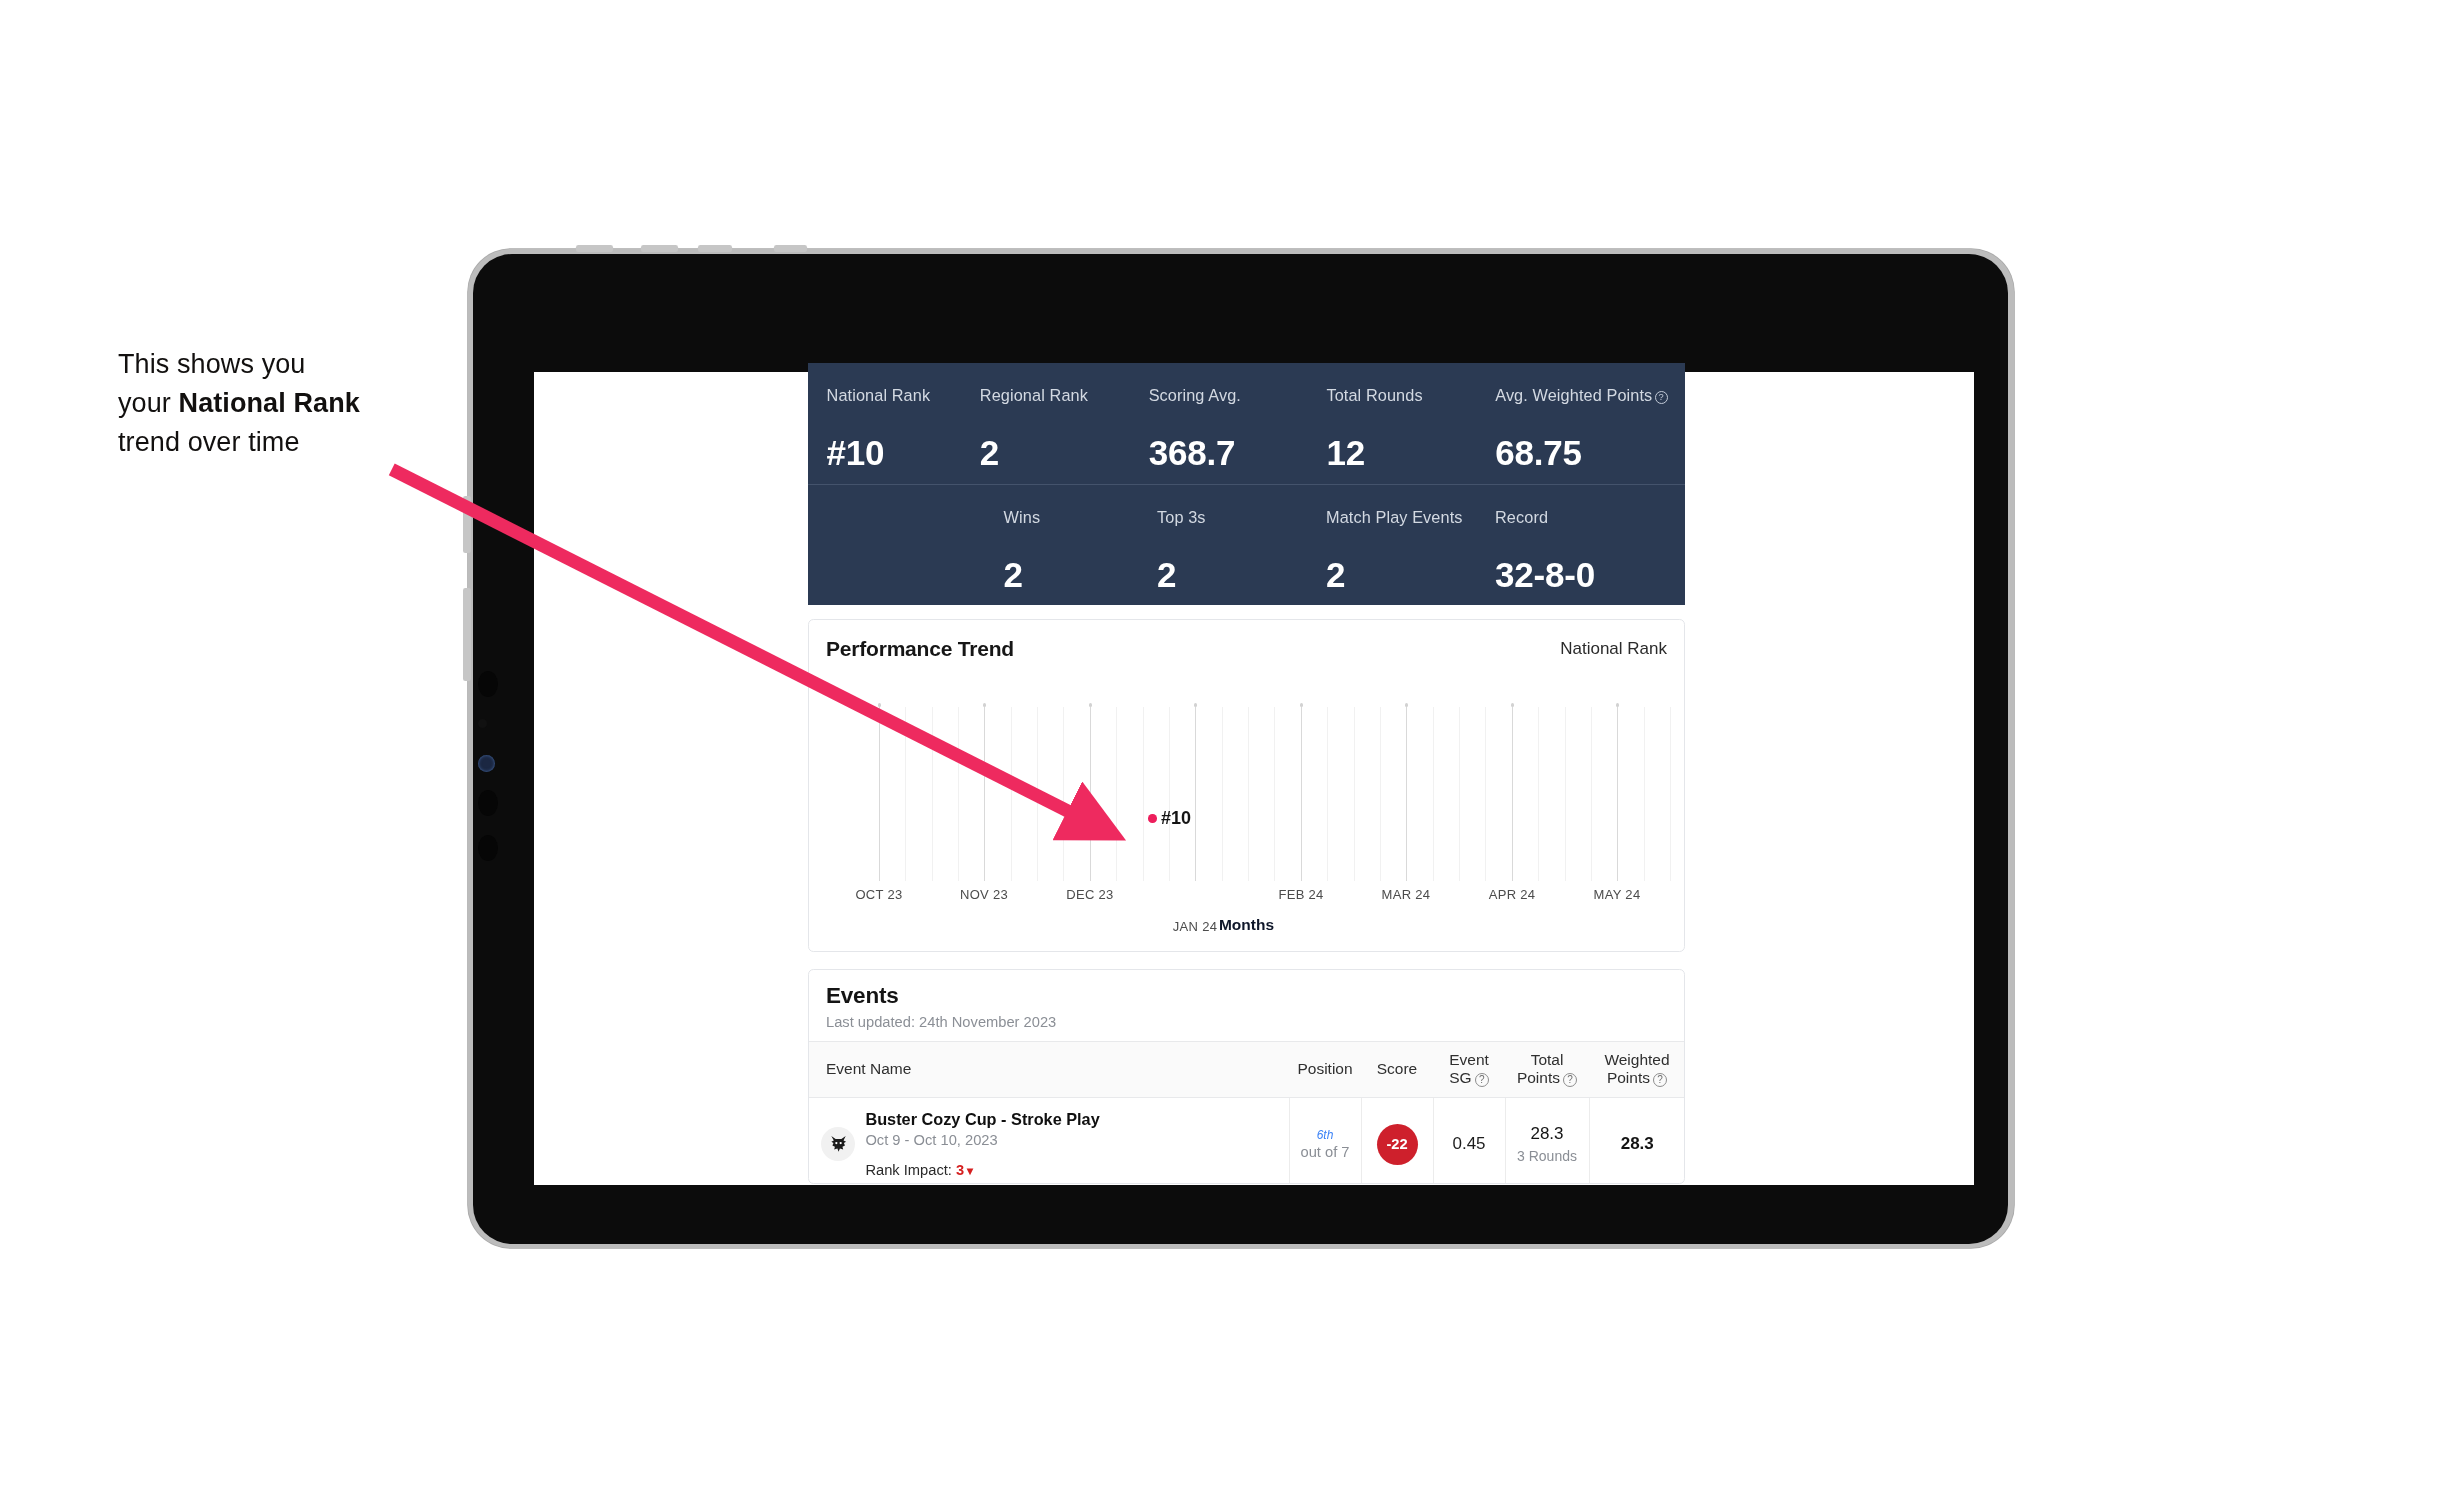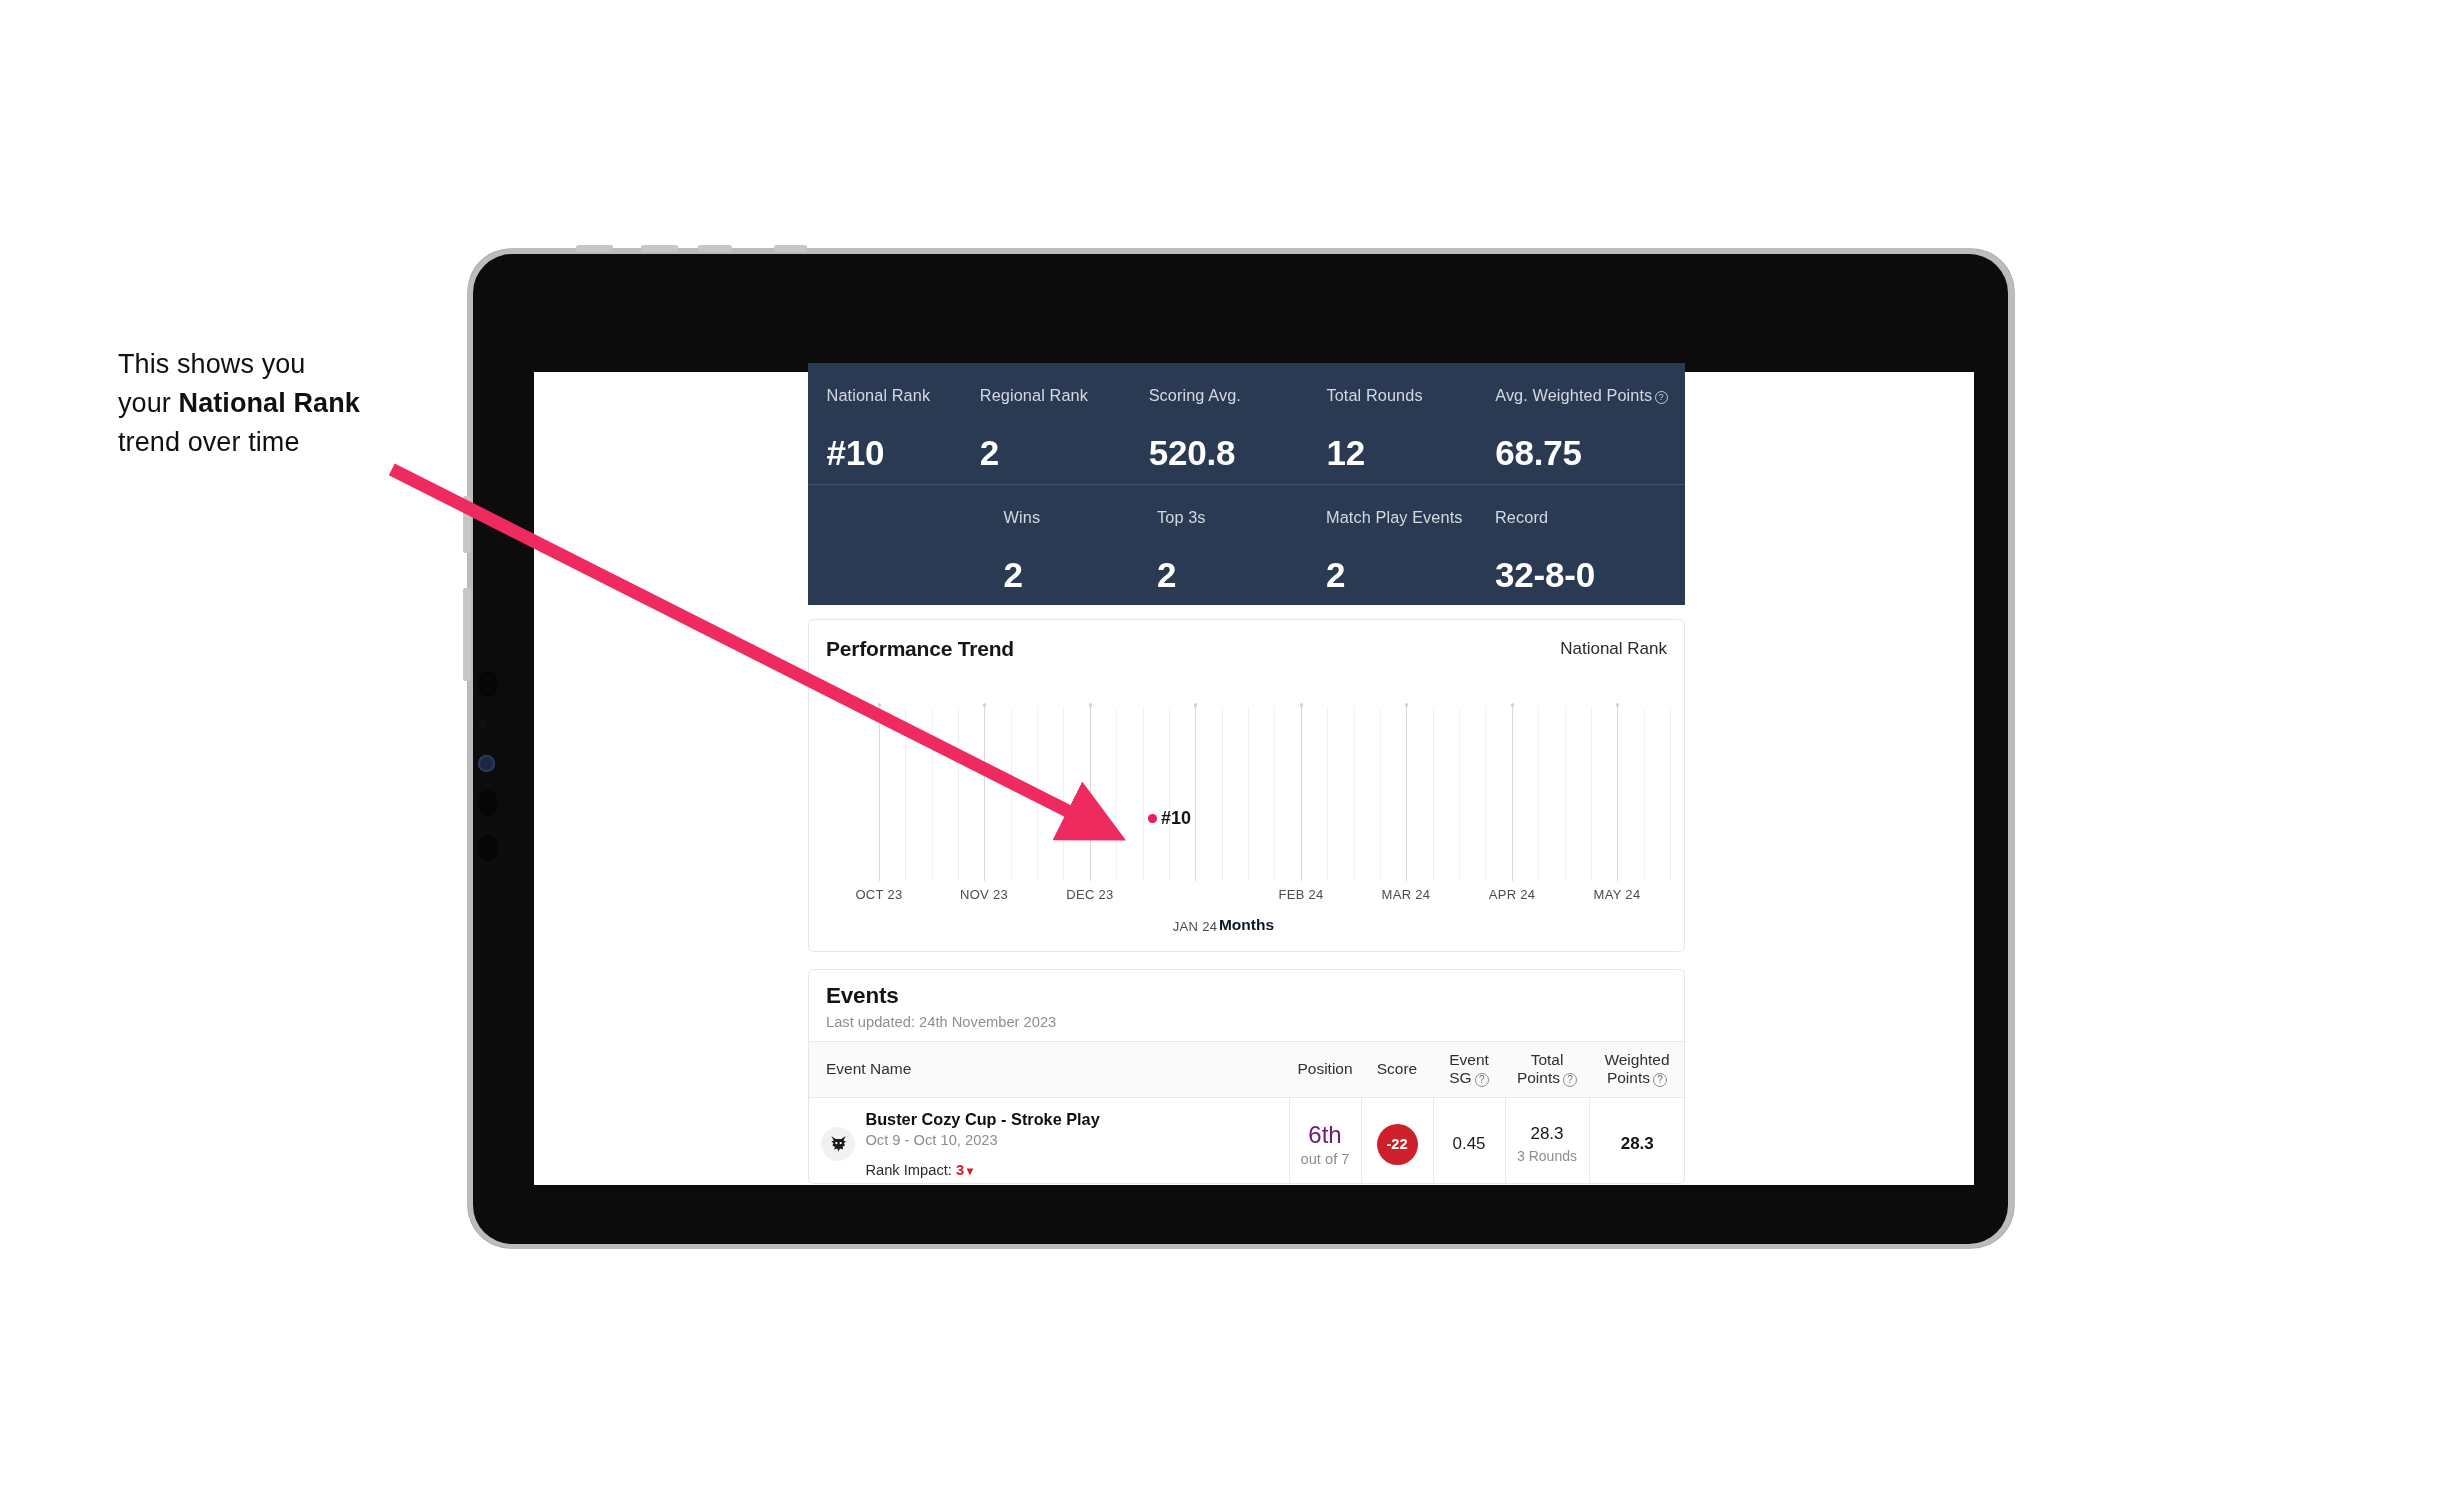--- a/index.html
+++ b/index.html
@@ -162,21 +162,21 @@
   .ev-wrap { display:flex; align-items:center; gap:10px; }
   .ev-logo {
     width:34px; height:34px; border-radius:50%; background:#f1f1f1;
     display:flex; align-items:center; justify-content:center; flex:0 0 34px;
   }
   .ev-name { font-size:16.3px; font-weight:700; color:#101010; }
   .ev-dates { font-size:14.7px; color:#8a8e95; margin-top:3.1px; }
   .ev-rank { font-size:14.7px; color:#2a2a2a; margin-top:14px; }
   .ev-rank .val { color:#d51f1f; font-weight:700; }
   .ev-rank .tri { color:#d51f1f; font-size:11.6px; }
-  .pos-main { font-size:24px; color:#701a75; }
+  .pos-main { font-size:12px; color:#3b82f6;font-style:italic; }
   .pos-sub { font-size:14.7px; color:#8a8e95; margin-top:2.3px; }
   .score-badge {
     display:inline-flex; align-items:center; justify-content:center;
     width:41px; height:41px; border-radius:50%;
     background:#ce202c; color:#fff; font-size:14.7px; font-weight:700;
   }
   .tp-main { font-size:17px; color:#141414; }
   .tp-sub { font-size:14px; color:#8a8e95; margin-top:3.1px; }
   .wp-main { font-size:17px; font-weight:700; color:#141414; }
 </style>
@@ -212,21 +212,21 @@
       <div class="stat-cell" style="width:172px; padding-left:18.6px;">
         <div class="stat-label">National Rank</div>
         <div class="stat-value">#10</div>
       </div>
       <div class="stat-cell" style="width:169px;">
         <div class="stat-label">Regional Rank</div>
         <div class="stat-value">2</div>
       </div>
       <div class="stat-cell" style="width:178px;">
         <div class="stat-label">Scoring Avg.</div>
-        <div class="stat-value">520.8</div>
+        <div class="stat-value">368.7</div>
       </div>
       <div class="stat-cell" style="width:169px;">
         <div class="stat-label">Total Rounds</div>
         <div class="stat-value">12</div>
       </div>
       <div class="stat-cell" style="width:190px;">
         <div class="stat-label"><span>Avg. Weighted Points</span><span class="help-dot">?</span></div>
         <div class="stat-value">68.75</div>
       </div>
     </div>

